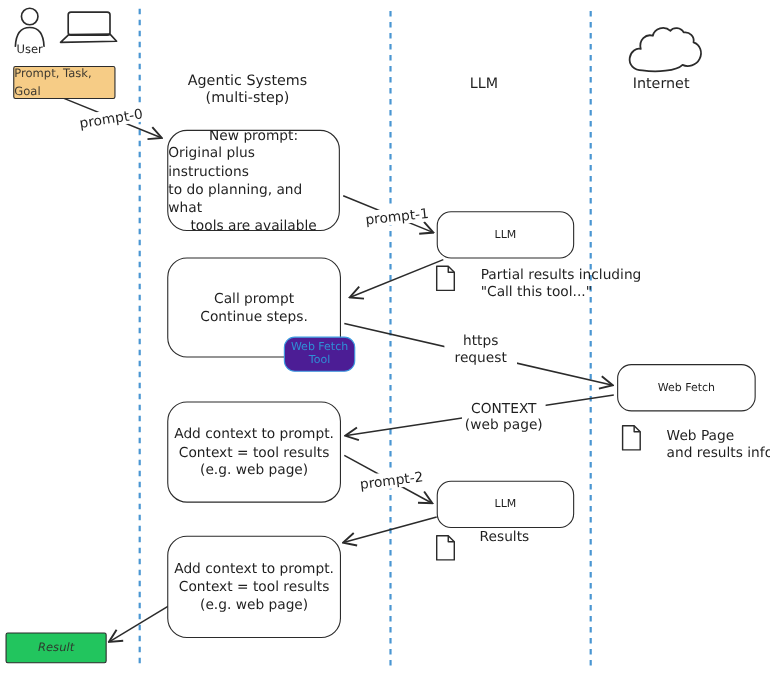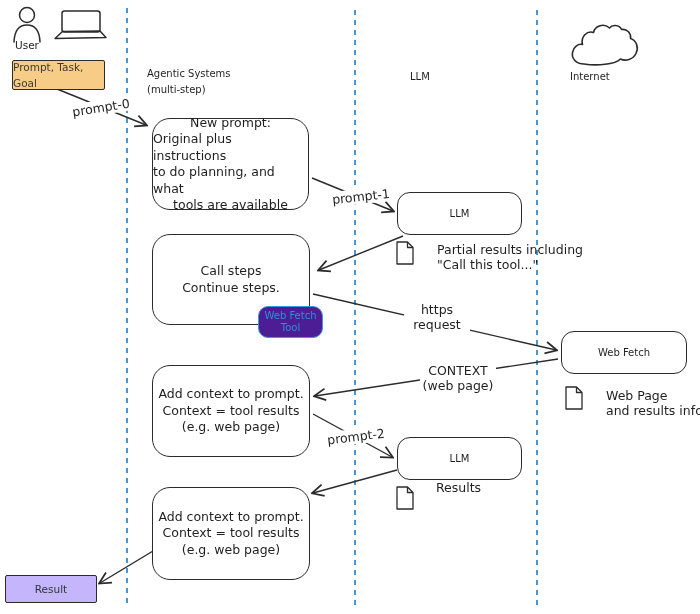--- a/index.html
+++ b/index.html
@@ -9,24 +9,24 @@
   }
   #vector-layer{position:absolute;left:0;top:0;z-index:1;}
   .box{
     position:absolute;z-index:2;background:#fff;border:1.7px solid #2b2b2b;border-radius:18px;
     display:flex;flex-direction:column;align-items:center;justify-content:center;
     text-align:left;font-size:12.5px;line-height:16.5px;color:#1f1f1f;
   }
   .box--small{border-radius:13px;font-size:10px;line-height:12px;}
   .box--flat{border-radius:2px;font-size:10.5px;border-width:1.6px;}
   .box--prompt{background:#f6cc86;color:#3f3a31;}
-  .box--result{background:#c4b5fd;color:#2e3a2e;}
+  .box--result{background:#22c55e;color:#2e3a2e;font-style:italic;}
   .box--tool{z-index:4;border:1.6px solid #3b99e0;color:#2f8fd6;border-radius:10px;
              font-size:10px;line-height:12.5px;background:#4c1d95;}
-  .lane-title{position:absolute;z-index:2;text-align:left;font-size:10px;line-height:15.5px;}
+  .lane-title{position:absolute;z-index:2;text-align:center;font-size:13px;line-height:15.5px;}
   .edge-label{position:absolute;z-index:3;background:#fff;font-size:12.5px;line-height:15px;
               padding:0 2px;white-space:nowrap;}
   .edge-label--center{text-align:center;}
   .note{position:absolute;z-index:2;font-size:12.5px;line-height:15px;white-space:nowrap;}
   .tiny-label{position:absolute;z-index:2;font-size:10.5px;}
 </style>
 </head>
 <body>
 
 <div id="diagram">
@@ -101,21 +101,21 @@
   <div class="box box--flat box--prompt" style="left:12px;top:60px;width:91px;height:28px;">Prompt, Task, Goal</div>
 
   <div class="box" style="left:152px;top:118px;width:155px;height:90px;">
     <div>New prompt:</div>
     <div>Original plus instructions</div>
     <div>to do planning, and what</div>
     <div>tools are available</div>
   </div>
 
   <div class="box" style="left:152px;top:234px;width:156px;height:89px;">
-    <div>Call steps</div>
+    <div>Call prompt</div>
     <div>Continue steps.</div>
   </div>
 
   <div class="box box--tool" style="left:258px;top:306px;width:63px;height:30px;">
     <div>Web Fetch</div>
     <div>Tool</div>
   </div>
 
   <div class="box" style="left:152px;top:365px;width:156px;height:90px;">
     <div>Add context to prompt.</div>

